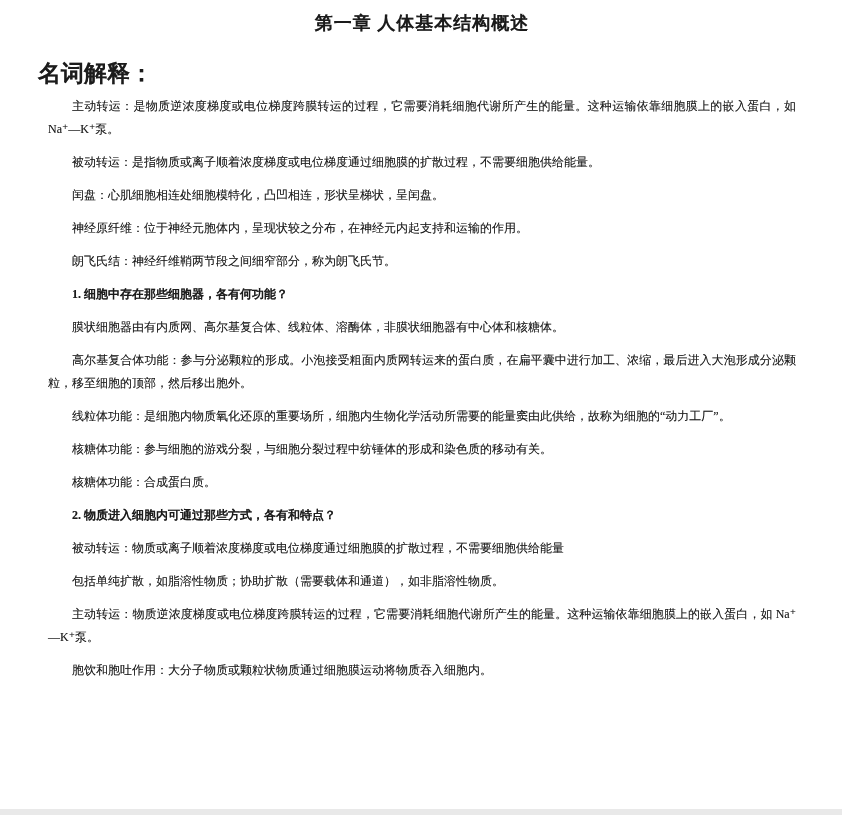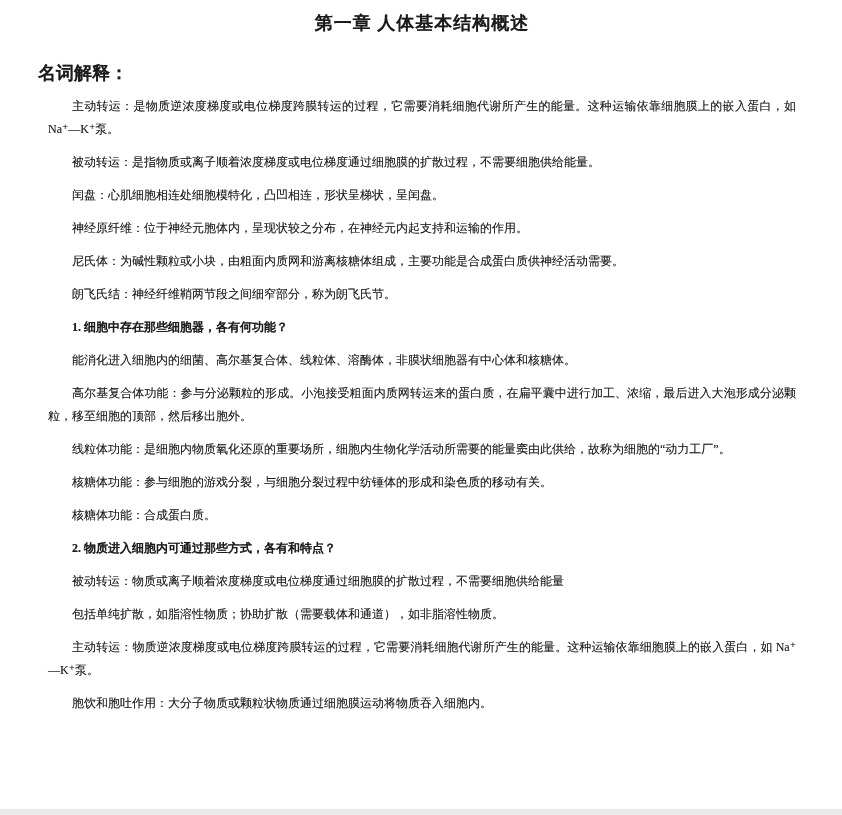--- a/index.html
+++ b/index.html
@@ -23,21 +23,21 @@
     margin: 2px 0 26px 0;
     text-align: center;
     font-size: 18px;
     font-weight: bold;
     line-height: 26px;
     letter-spacing: 1px;
     text-shadow: 0 0 0.6px rgba(0,0,0,.45);
   }
   .sec-heading {
     margin: 0;
-    font-size: 18px;
+    font-size: 23px;
     font-weight: bold;
     line-height: 23px;
     text-shadow: 0 0 0.6px rgba(0,0,0,.45);
   }
   p.para {
     margin: 10px;
     font-size: 12px;
     line-height: 23px;
     text-indent: 2em;
     text-align: justify;
@@ -62,28 +62,27 @@
 <div class="page">
 
   <h1 class="doc-title">第一章 人体基本结构概述</h1>
 
   <section>
     <h2 class="sec-heading">名词解释：</h2>
     <p class="para">主动转运：是物质逆浓度梯度或电位梯度跨膜转运的过程，它需要消耗细胞代谢所产生的能量。这种运输依靠细胞膜上的嵌入蛋白，如 Na⁺—K⁺泵。</p>
     <p class="para">被动转运：是指物质或离子顺着浓度梯度或电位梯度通过细胞膜的扩散过程，不需要细胞供给能量。</p>
     <p class="para">闰盘：心肌细胞相连处细胞模特化，凸凹相连，形状呈梯状，呈闰盘。</p>
     <p class="para">神经原纤维：位于神经元胞体内，呈现状较之分布，在神经元内起支持和运输的作用。</p>
-    <p class="para">尼氏体：为碱性颗粒或小块，由粗面内质网和游离核糖体组成，主要功能是合成蛋白质供神经活动需要。</p>
     <p class="para">朗飞氏结：神经纤维鞘两节段之间细窄部分，称为朗飞氏节。</p>
   </section>
 
   <section>
 
     <p class="para question">1. 细胞中存在那些细胞器，各有何功能？</p>
-    <p class="para">能消化进入细胞内的细菌、高尔基复合体、线粒体、溶酶体，非膜状细胞器有中心体和核糖体。</p>
+    <p class="para">膜状细胞器由有内质网、高尔基复合体、线粒体、溶酶体，非膜状细胞器有中心体和核糖体。</p>
     <p class="para">高尔基复合体功能：参与分泌颗粒的形成。小泡接受粗面内质网转运来的蛋白质，在扁平囊中进行加工、浓缩，最后进入大泡形成分泌颗粒，移至细胞的顶部，然后移出胞外。</p>
     <p class="para">线粒体功能：是细胞内物质氧化还原的重要场所，细胞内生物化学活动所需要的能量窦由此供给，故称为细胞的“动力工厂”。</p>
     <p class="para">核糖体功能：参与细胞的游戏分裂，与细胞分裂过程中纺锤体的形成和染色质的移动有关。</p>
     <p class="para">核糖体功能：合成蛋白质。</p>
 
     <p class="para question">2. 物质进入细胞内可通过那些方式，各有和特点？</p>
     <p class="para">被动转运：物质或离子顺着浓度梯度或电位梯度通过细胞膜的扩散过程，不需要细胞供给能量</p>
     <p class="para">包括单纯扩散，如脂溶性物质；协助扩散（需要载体和通道），如非脂溶性物质。</p>
     <p class="para">主动转运：物质逆浓度梯度或电位梯度跨膜转运的过程，它需要消耗细胞代谢所产生的能量。这种运输依靠细胞膜上的嵌入蛋白，如 Na⁺—K⁺泵。</p>
     <p class="para">胞饮和胞吐作用：大分子物质或颗粒状物质通过细胞膜运动将物质吞入细胞内。</p>

